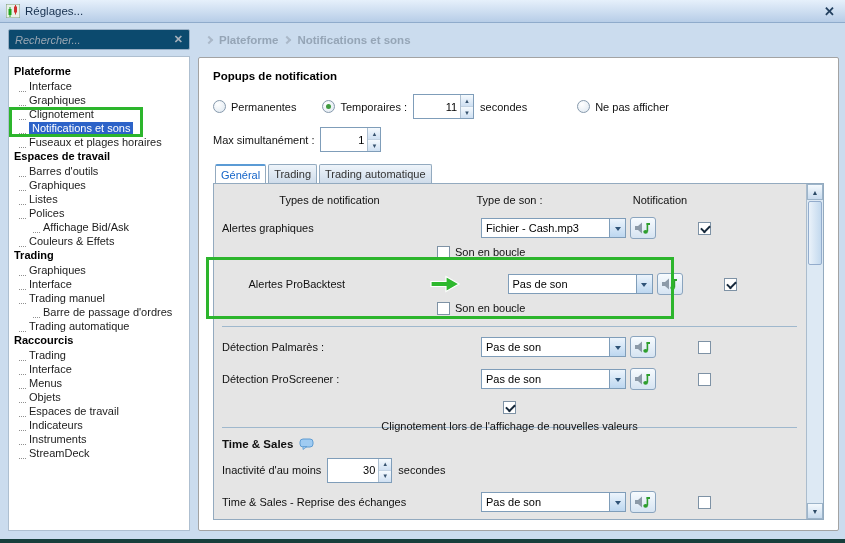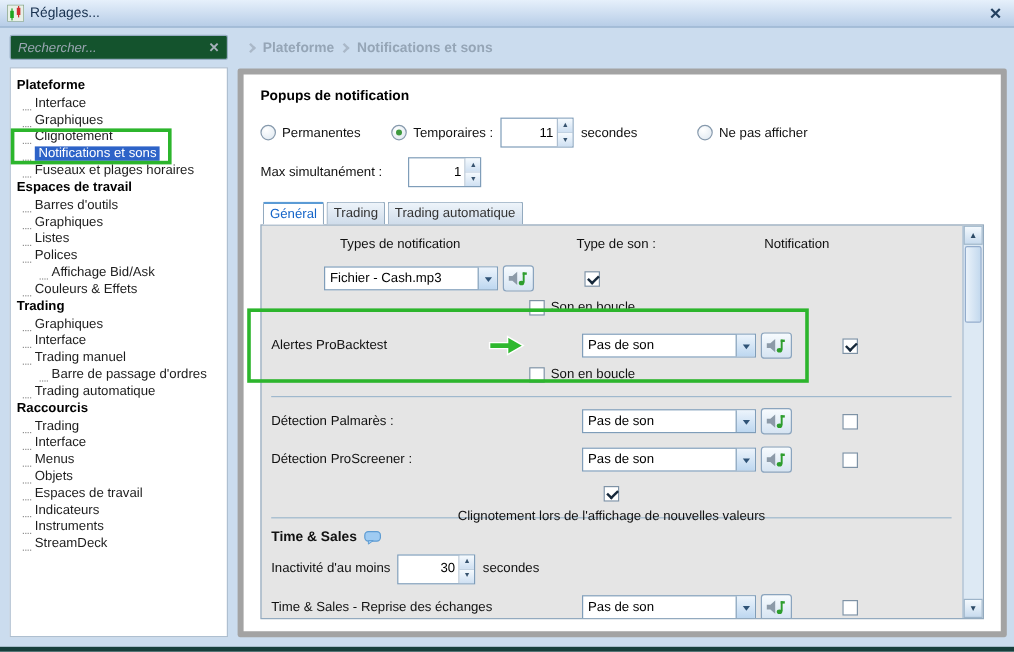--- a/index.html
+++ b/index.html
@@ -10,46 +10,46 @@
   
   .titlebar { height:23px; display:flex; align-items:center; gap:5px; padding:0 10px 0 6px;
               background:linear-gradient(#e6f0fb,#b7cde7); border-bottom:1px solid #8fabcb; }
   .title { font-size:11.5px; color:#17304e; }
   .close { margin-left:auto; color:#23405f; font-size:13px; font-weight:bold; cursor:pointer; line-height:1; }
   
   .content { display:flex; height:516px; padding:6px 6px 0 8px; gap:8px; }
   .leftcol { width:182px; display:flex; flex-direction:column; }
   .rightcol { flex:1; display:flex; flex-direction:column; min-width:0; }
   
-  .search { height:21px; background:#14532d; border:1px solid #98aec4; border-radius:2px;
+  .search { height:21px; background:#0c4a6e; border:1px solid #98aec4; border-radius:2px;
             display:flex; align-items:center; padding:0 6px; }
   .search .ph { color:#9aa6b2; font-size:11px; font-style:italic; flex:1; }
   .search .clr { color:#a8b2bc; font-weight:bold; font-size:11px; cursor:pointer; }
   
   .treepanel { flex:1; background:#fff; border:1px solid #aebfd0; margin:6px 0 8px;
                padding:6px 3px; font-size:11px; overflow:hidden; }
   .theader { font-weight:bold; color:#000; height:15px; display:flex; align-items:center; padding-left:2px; cursor:pointer; }
   .titem { height:14px; display:flex; align-items:flex-end; color:#1c1c1c; cursor:pointer; }
   .lv1 { margin-left:7px; }
   .lv2 { margin-left:21px; }
   .tline { width:7px; border-top:1px dotted #8f8f8f; margin-right:3px; flex:none; }
   .titem.selected .tlabel { background:#2d63c8; color:#fff; padding:0 3px; }
   .tlabel { white-space:nowrap; }
   
   .breadcrumb { height:22px; display:flex; align-items:center; padding-left:8px;
                 color:#95a5b6; font-weight:bold; font-size:11.5px; }
   .chev { width:6px; height:6px; border-top:2px solid #aab8c8; border-right:2px solid #aab8c8;
           transform:rotate(45deg); margin:0 7px 0 0; flex:none; }
   .bc-item { margin-right:6px; }
   
-  .mainpanel { flex:1; background:#fff; border:5px solid #a3a3a3; border-radius:2px;
+  .mainpanel { flex:1; background:#fff; border:1px solid #a3a3a3; border-radius:2px;
                margin:6px 0 8px; padding:12px 14px 10px; display:flex; flex-direction:column; min-height:0; }
   .secTitle { font-size:11.5px; font-weight:bold; color:#000; }
   .radiorow { display:flex; align-items:center; margin-top:12px; font-size:11px; color:#111; }
-  .maxrow { display:flex; align-items:center; margin-top:8px; font-size:11px; color:#111; gap:22px; }
+  .maxrow { display:flex; align-items:center; margin-top:8px; font-size:11px; color:#111; gap:6px; }
   .radio { width:13px; height:13px; border-radius:50%; border:1px solid #8699ac; flex:none;
            background:radial-gradient(circle at 35% 30%, #ffffff, #dde7f0); position:relative; margin-right:5px; cursor:pointer; }
   .radio.on::after { content:""; position:absolute; inset:3px; border-radius:50%; background:#3f9a3f; }
   .spin { display:inline-flex; height:25px; border:1px solid #7f9db9; background:#fff; flex:none;padding-left:24px; }
   .spin .v { width:22px; font-size:11px; display:flex; align-items:center; justify-content:flex-end; padding-right:3px; color:#000; }
   .spin .arr { width:13px; display:flex; flex-direction:column; border-left:1px solid #aebfd0; }
   .spin .arr span { flex:1; font-size:6px; line-height:1; display:flex; align-items:center; justify-content:center;
                     background:linear-gradient(#f5fafe,#cfe0f2); color:#37536f; cursor:pointer; }
   .spin .arr span:first-child { border-bottom:1px solid #c2d2e2; }
   
@@ -294,20 +294,21 @@
         <div class="tabpanel">
 
           <div class="hdrrow">
             <span class="hdr-label">Types de notification</span>
             <span class="hdr-combo">Type de son :</span>
             <span class="c-snd"></span>
             <span class="c-notif">Notification</span>
           </div>
 
           <div class="row">
+            <span class="c-label">Alertes graphiques</span>
             <div class="combo c-combo">
               <span class="txt">Fichier - Cash.mp3</span>
               <span class="cbtn">
                   <i></i>
                 </span>
             </div>
             <span class="c-snd">
                 <button class="sndbtn">
               <svg width="18" height="14" viewBox="0 0 18 14">
                 <polygon points="1,5 4,5 8,1.5 8,12.5 4,9 1,9" fill="#8c9aa8"></polygon>
@@ -317,21 +318,21 @@
               </svg>
             </button>
               </span>
             <span class="c-notif"><span class="cb checked"></span></span>
           </div>
           <div class="looprow">
             <span class="cb"></span>
             <span>Son en boucle</span>
           </div>
 
-          <div class="row" style="margin-top:12px;">
+          <div class="row" style="margin-top:12px;justify-content:center;">
             <span class="c-labelS">Alertes ProBacktest</span>
             <span class="c-arrow">
               <svg width="32" height="20" viewBox="0 0 32 20">
                 <polygon points="2,7.5 17,7.5 17,2.5 30,10 17,17.5 17,12.5 2,12.5" fill="#2eb82e" stroke="#ffffff" stroke-width="1.2"></polygon>
               </svg>
             </span>
             <div class="combo c-combo">
               <span class="txt">Pas de son</span>
               <span class="cbtn">
                   <i></i>

